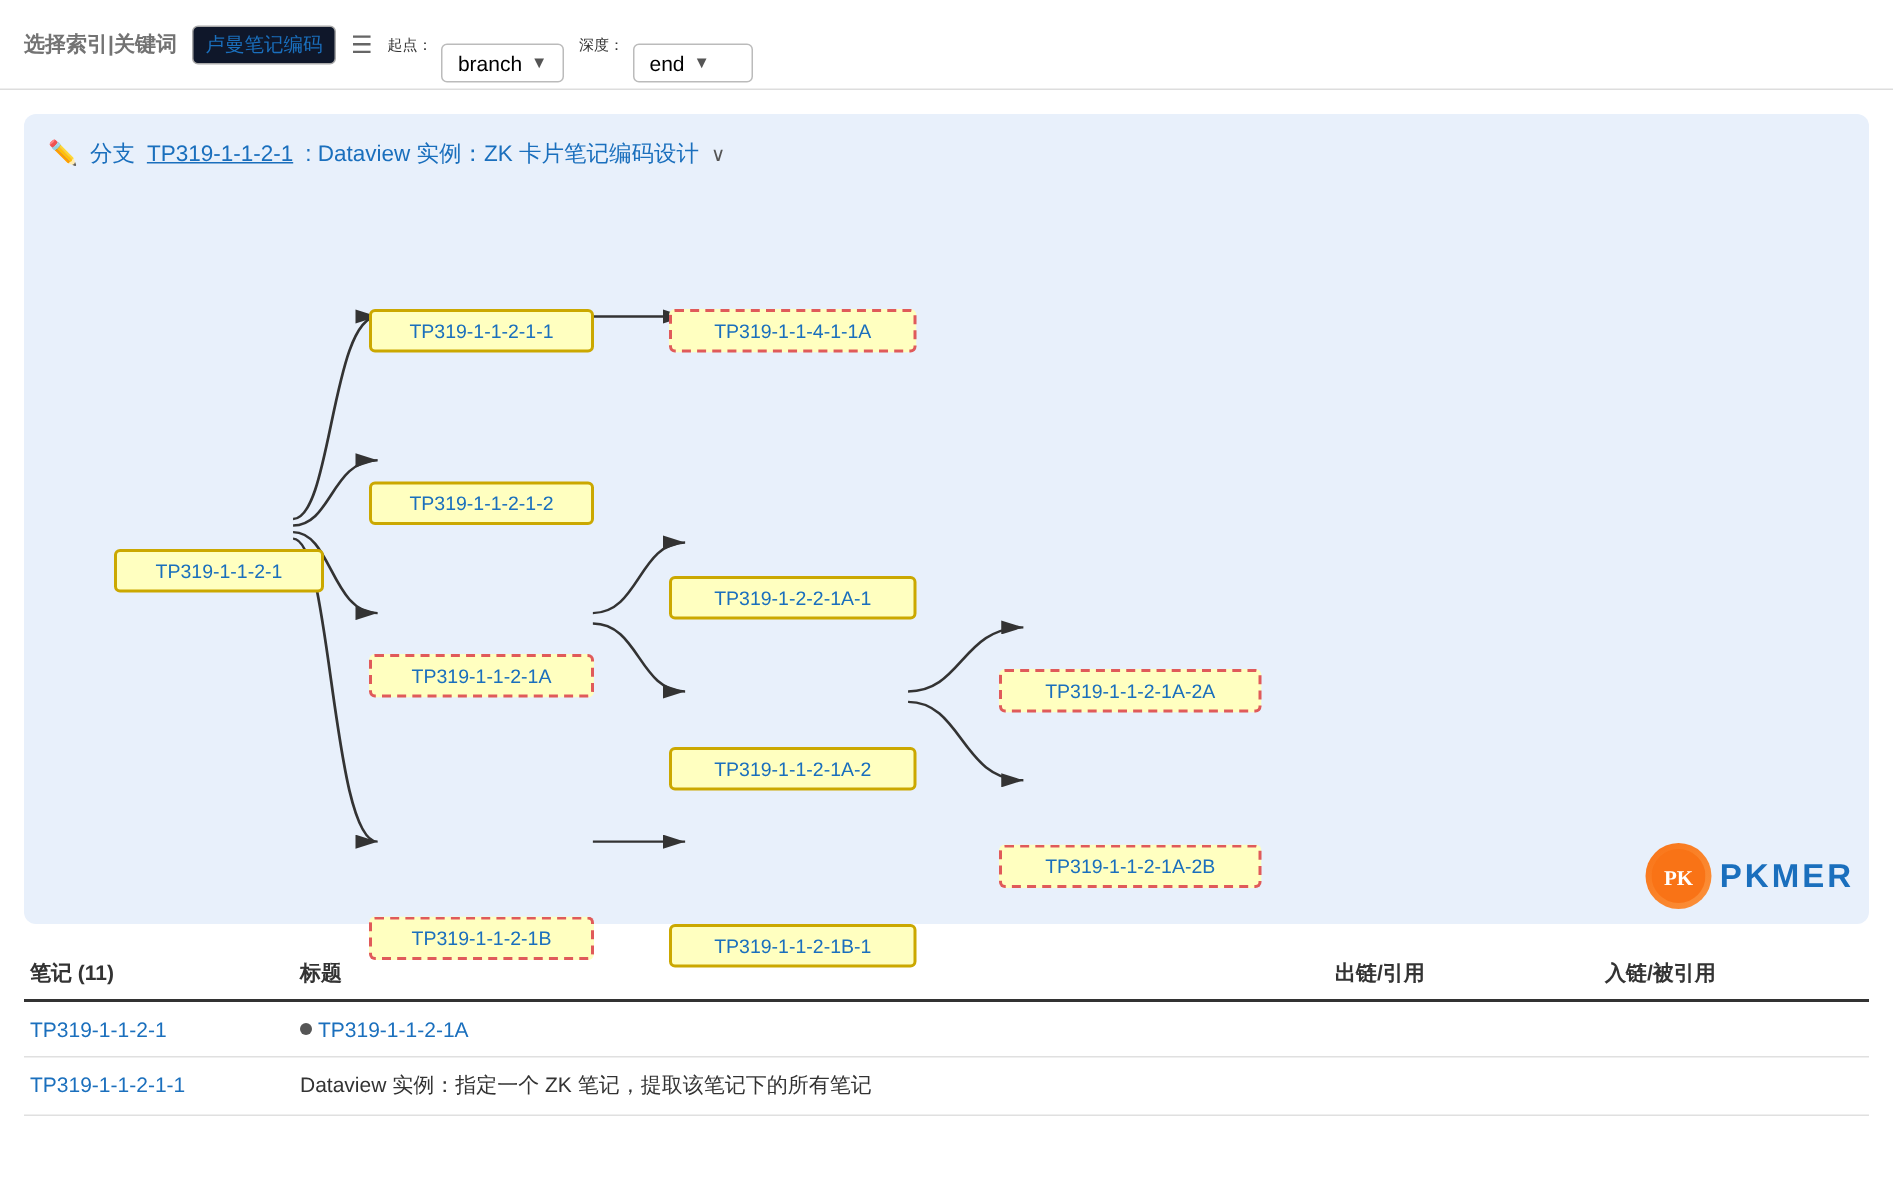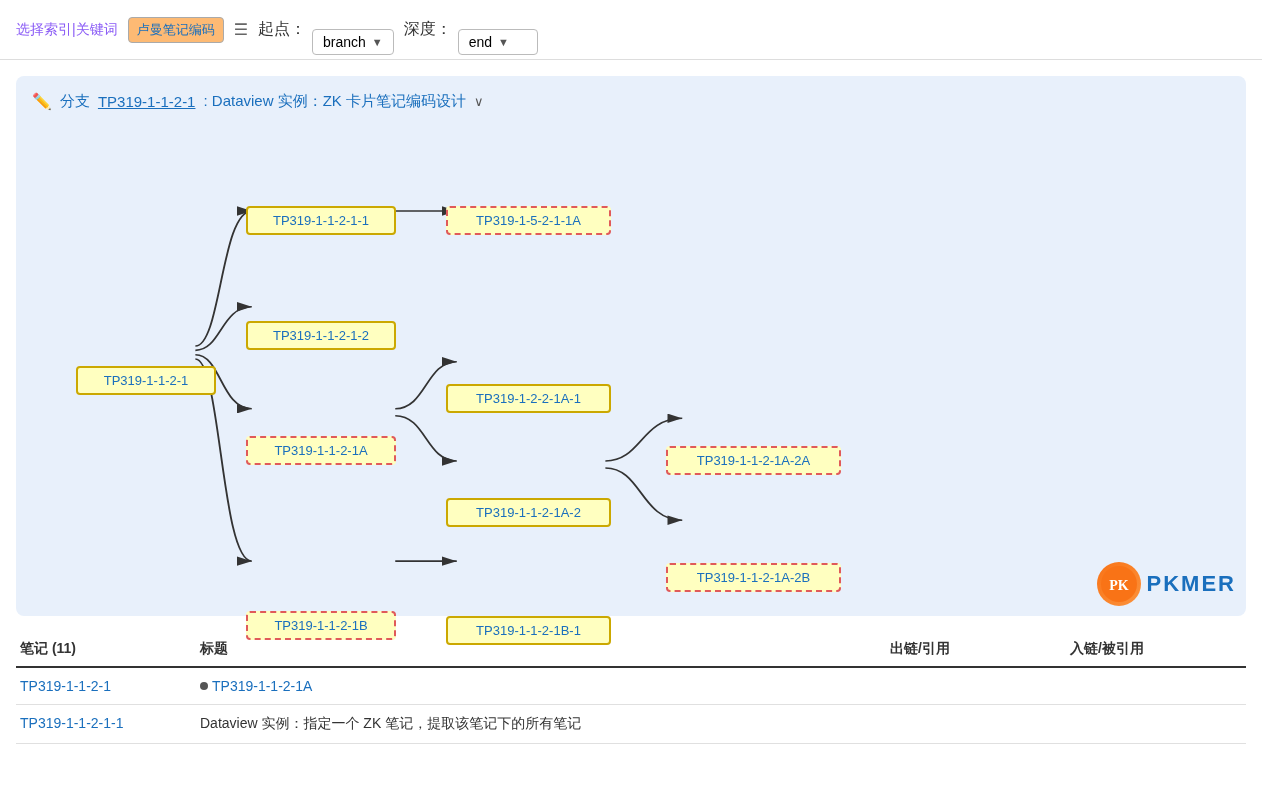--- a/index.html
+++ b/index.html
@@ -17,28 +17,29 @@
       display: flex;
       align-items: center;
       padding: 10px 16px;
       border-bottom: 1px solid #ddd;
       gap: 10px;
       background: #fff;
       height: 60px;
     }
     .toolbar-label {
       font-size: 14px;
-      color: #8b5cf6;
+      color: #737373;
       white-space: nowrap;
+      font-weight: bold;
     }
     .tag-btn {
       display: inline-flex;
       align-items: center;
       gap: 4px;
-      background: #fdba74;
+      background: #0f172a;
       border: 1px solid #aaa;
       border-radius: 4px;
       padding: 3px 8px;
       font-size: 13px;
       color: #1a6fbd;
       cursor: pointer;
     }
     .tag-btn .tag-text {
       color: #1a6fbd;
       font-size: 13px;
@@ -47,21 +48,21 @@
       color: #666;
       font-size: 16px;
       cursor: pointer;
     }
     .toolbar-field {
       display: flex;
       align-items: center;
       gap: 6px;
     }
     .toolbar-field-label {
-      font-size: 16px;
+      font-size: 10px;
       color: #333;
     }
     .select-btn {
       display: inline-flex;
       align-items: center;
       gap: 6px;
       border: 1px solid #bbb;
       border-radius: 4px;
       padding: 4px 10px;
       font-size: 14px;
@@ -278,21 +279,21 @@
 
   <div class="node dashed" style="left:230px; top:360px; width:150px;">
     <a href="#">TP319-1-1-2-1A</a>
   </div>
 
   <div class="node dashed" style="left:230px; top:535px; width:150px;">
     <a href="#">TP319-1-1-2-1B</a>
   </div>
 
   <div class="node dashed" style="left:430px; top:130px; width:165px;">
-    <a href="#">TP319-1-5-2-1-1A</a>
+    <a href="#">TP319-1-1-4-1-1A</a>
   </div>
 
   <div class="node" style="left:430px; top:308px; width:165px;">
     <a href="#">TP319-1-2-2-1A-1</a>
   </div>
 
   <div class="node" style="left:430px; top:422px; width:165px;">
     <a href="#">TP319-1-1-2-1A-2</a>
   </div>
 

